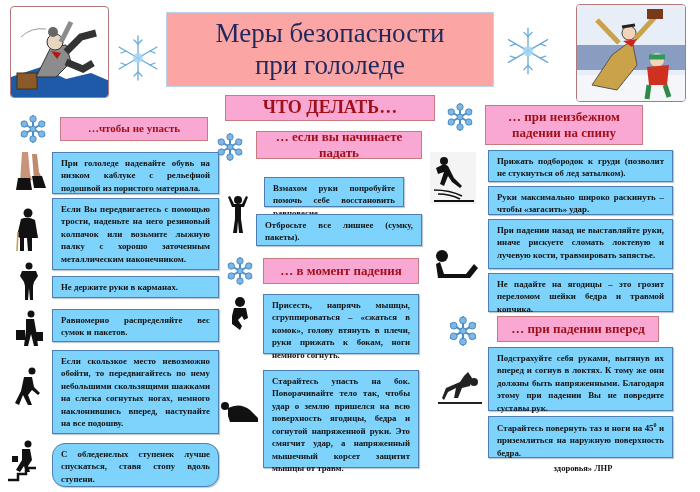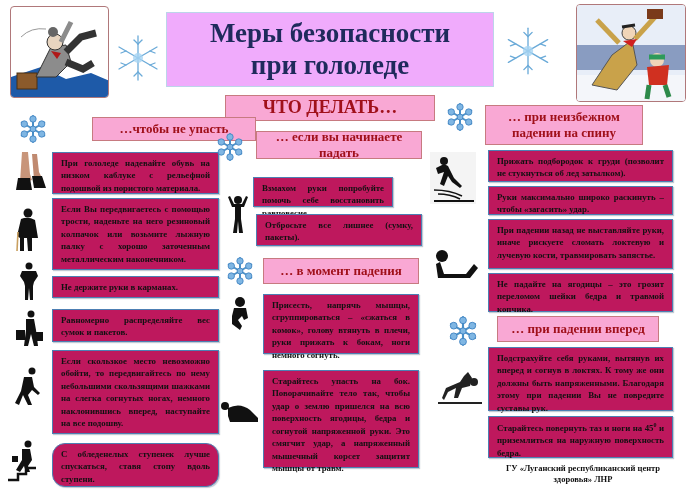--- a/index.html
+++ b/index.html
@@ -1,32 +1,32 @@
 <!DOCTYPE html>
 <html><head>
 <meta charset="utf-8">
 <style>
   * { box-sizing: border-box; margin: 0; padding: 0; }
   html, body { width: 700px; height: 492px; background: #ffffff; overflow: hidden; }
   body { position: relative; font-family: "Liberation Serif", "DejaVu Serif", serif; color: #1a1a1a; }
   .abs { position: absolute; }
   .title-box {
-    background: #f0abfc; border: 1px solid #bcd4ea;
-    color: #1f2a5c; font-weight: bold; text-align: center;
+    background: #fca5a5; border: 1px solid #bcd4ea;
+    color: #1f2a5c; font-weight: normal; text-align: center;
     display: flex; flex-direction: column; justify-content: center; align-items: center;
     font-size: 27px; line-height: 1.15;
   }
   .pink {
     background: #f9a8d4; border: 1px solid #c77a80;
     color: #a0101a; font-weight: bold; text-align: center;
     display: flex; flex-direction: column; justify-content: center; align-items: center;
     line-height: 1.2;
   }
   .blue {
-    background: #be185d; border: 1.5px solid #4d7fb3;
+    background: #7dd3fc; border: 1.5px solid #4d7fb3;
     color: #111; font-weight: bold; font-size: 8.8px; line-height: 1.42;
     text-align: justify; padding: 4px 8px;
     box-shadow: 1px 1px 1px rgba(80,100,130,0.35);
   }
   .icon { position: absolute; }
   .pic-frame { border: 1.5px solid #b0787a; border-radius: 4px; overflow: hidden; background: #fff; }
   .footer { font-size: 8.5px; font-weight: bold; text-align: center; line-height: 1.3; color: #111; }
   sup { font-size: 6px; }
 </style>
 </head>
@@ -117,21 +117,21 @@
 </div>
 
 <div class="abs pink" style="left:225px;top:95px;width:210px;height:26px;font-size:18px;">
   <span>ЧТО ДЕЛАТЬ…</span>
 </div>
 
 <svg class="icon" style="left:18px;top:114px;" width="30" height="30" viewBox="-15 -15 30 30">
     <use href="#flake"></use>
   </svg>
 
-<div class="abs pink" style="left:60px;top:117px;width:164px;height:24px;font-size:13px;margin-left:32px;">
+<div class="abs pink" style="left:60px;top:117px;width:148px;height:24px;font-size:11px;">
   <span>…чтобы не упасть</span>
 </div>
 
 <svg class="icon" style="left:12px;top:152px;" width="36" height="42" viewBox="0 0 36 42">
   <path d="M10 0 L16 0 L18 22 L20 28 L14 30 L8 30 Z" fill="#c8957a"></path>
   <path d="M20 2 L25 2 L27 20 L31 28 L26 30 L22 28 Z" fill="#c08a70"></path>
   <path d="M6 26 L18 26 L20 38 L4 38 Z" fill="#111"></path>
   <path d="M20 24 L30 24 L34 36 L22 36 Z" fill="#111"></path>
 </svg>
 <div class="abs blue" style="left:52px;top:152px;width:167px;height:42px;">
@@ -188,21 +188,21 @@
   </svg>
 
 <div class="abs pink" style="left:256px;top:131px;width:166px;height:28px;font-size:13px;">
   <span style="padding:0 10px;">… если вы начинаете падать</span>
 </div>
 
 <svg class="icon" style="left:226px;top:195px;" width="24" height="40" viewBox="0 0 24 40">
   <circle cx="12" cy="5" r="4" fill="#111"></circle>
   <path d="M2 2 L6 12 L9 12 L9 24 L7 38 L11 38 L12 26 L13 38 L17 38 L15 24 L15 12 L18 12 L22 2 L20 1 L16 9 L8 9 L4 1 Z" fill="#111"></path>
 </svg>
-<div class="abs blue" style="left:253px;top:177px;width:140px;height:30px;">
+<div class="abs blue" style="left:264px;top:177px;width:140px;height:30px;">
   <span>Взмахом руки попробуйте помочь себе восстановить равновесие.</span>
 </div>
 <div class="abs blue" style="left:256px;top:214px;width:166px;height:32px;">
   <span>Отбросьте все лишнее (сумку, пакеты).</span>
 </div>
 
 <svg class="icon" style="left:225px;top:256px;" width="30" height="30" viewBox="-15 -15 30 30">
     <use href="#flake"></use>
   </svg>
 
@@ -277,15 +277,14 @@
 </svg>
 
 <div class="abs blue" style="left:488px;top:347px;width:185px;height:64px;">
   <span>Подстрахуйте себя руками, вытянув их вперед и согнув в локтях. К тому же они должны быть напряженными. Благодаря этому при падении Вы не повредите суставы рук.</span>
 </div>
 <div class="abs blue" style="left:488px;top:416px;width:185px;height:42px;">
   <span>Старайтесь повернуть таз и ноги на 45</span><sup>0</sup><span> и приземлиться на наружную поверхность бедра.</span>
 </div>
 
 <div class="abs footer" style="left:478px;top:463px;width:210px;">
-  <div>ГУ «Луганский республиканский центр</div>
   <div>здоровья» ЛНР</div>
 </div>
 
 </body></html>

